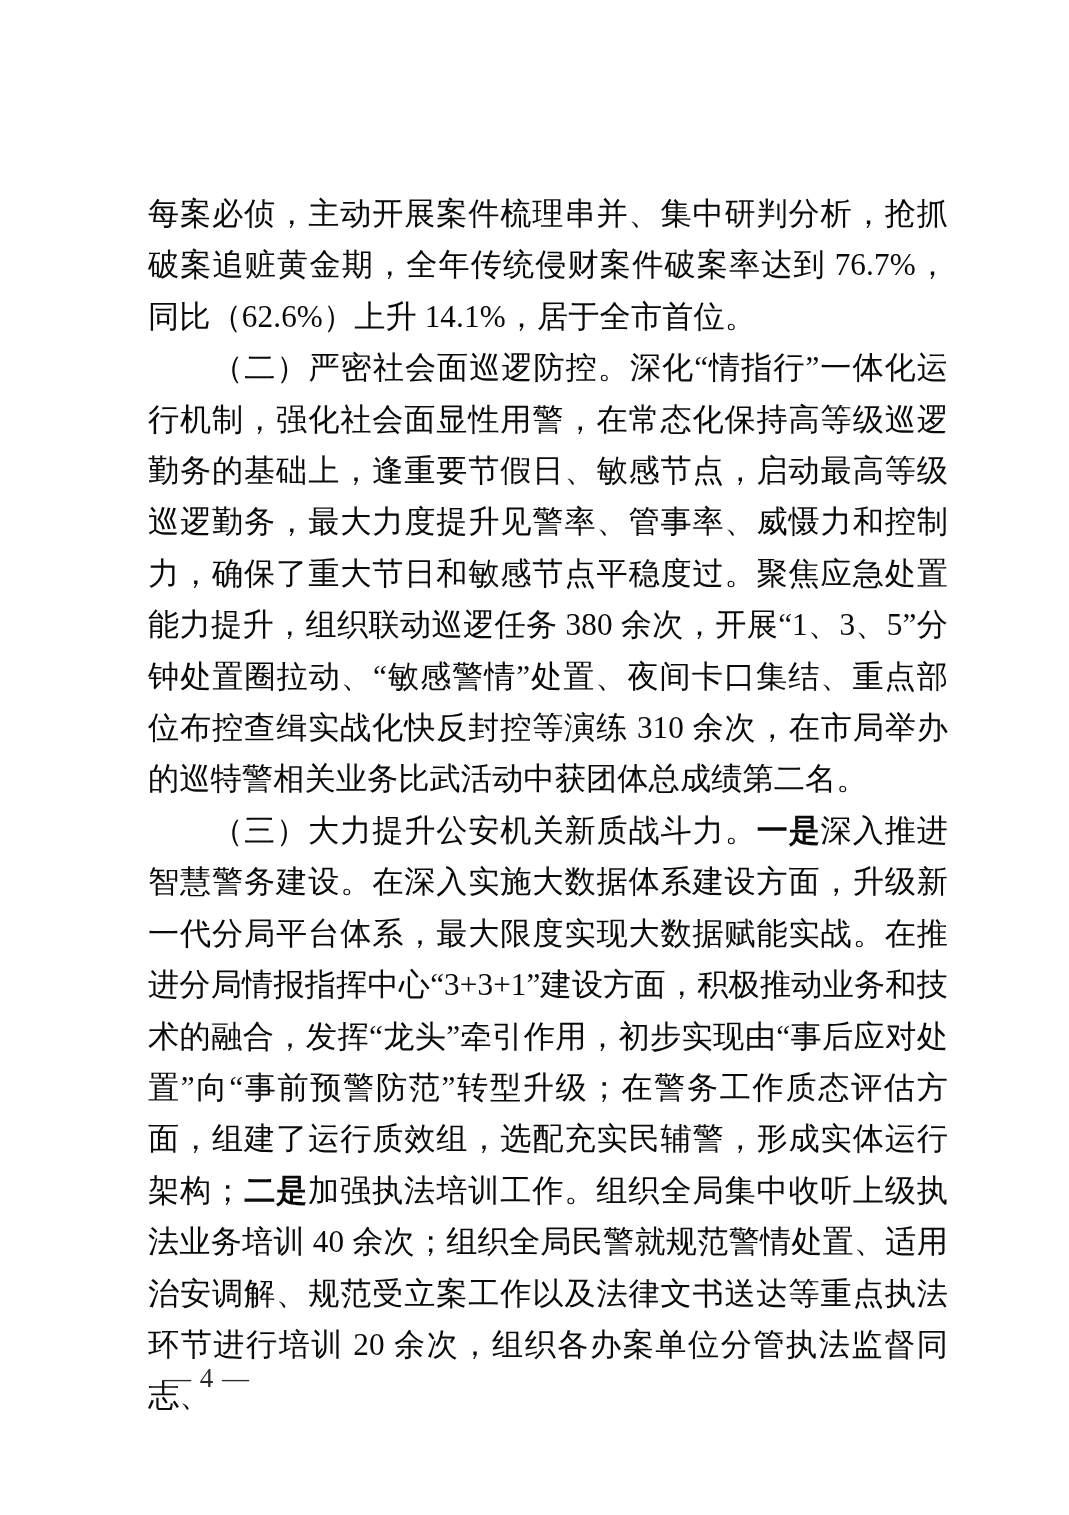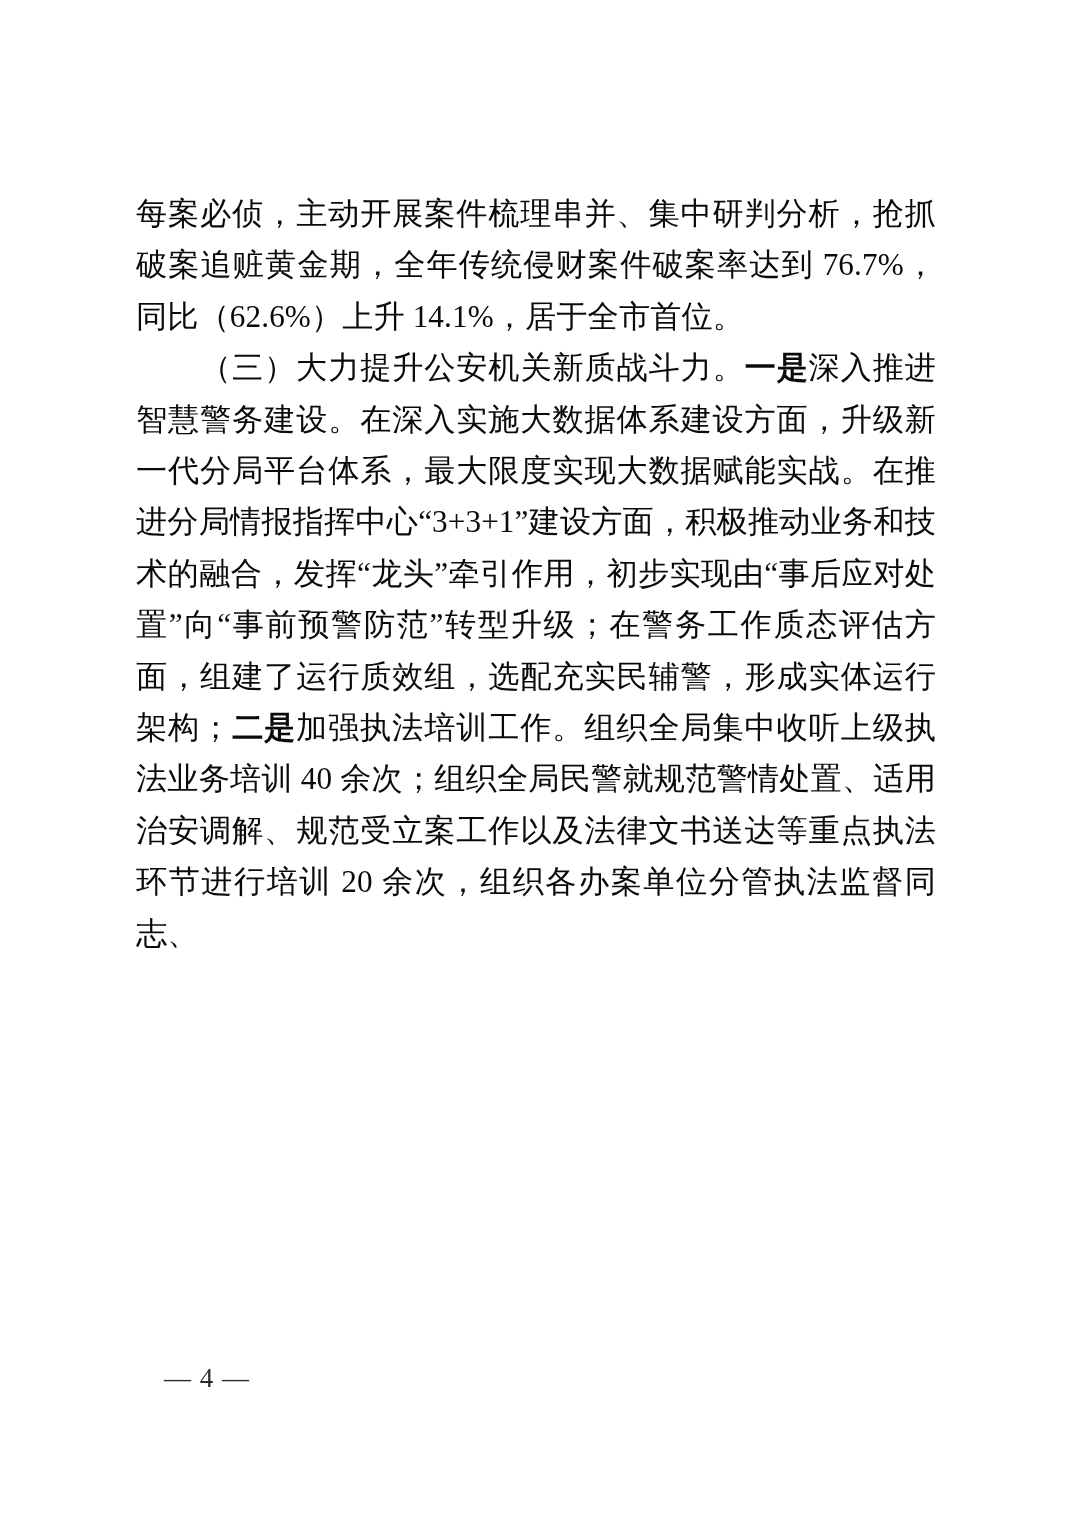--- a/index.html
+++ b/index.html
@@ -19,21 +19,21 @@
   #page {
     position: absolute;
     left: 0; top: 0;
     width: 1069px;
     height: 1515px;
     background: #ffffff;
   }
 
   #text-body {
     position: absolute;
-    left: 136px;
+    left: 148px;
     top: 188px;
     width: 800px;
   }
 
   .para {
     margin: 0;
     font-size: 31.2px;
     line-height: 51.4px;
     text-align: justify;
     text-justify: inter-ideograph;
@@ -70,20 +70,21 @@
 </style>
 </head>
 <body>
 
 <div id="page">
 
   <div id="text-body">
 
     <p class="para indent" style="text-indent:0;">每案必侦，主动开展案件梳理串并、集中研判分析，抢抓破案追赃黄金期，全年传统侵财案件破案率达到 76.7%，同比（62.6%）上升 14.1%，居于全市首位。</p>
 
+    <p class="para indent">（二）严密社会面巡逻防控。深化“情指行”一体化运行机制，强化社会面显性用警，在常态化保持高等级巡逻勤务的基础上，逢重要节假日、敏感节点，启动最高等级巡逻勤务，最大力度提升见警率、管事率、威慑力和控制力，确保了重大节日和敏感节点平稳度过。聚焦应急处置能力提升，组织联动巡逻任务 380 余次，开展“1、3、5”分钟处置圈拉动、“敏感警情”处置、夜间卡口集结、重点部位布控查缉实战化快反封控等演练 310 余次，在市局举办的巡特警相关业务比武活动中获团体总成绩第二名。</p>
 
     <p class="para indent"><span>（三）大力提升公安机关新质战斗力。</span><span class="bold-run">一是</span><span>深入推进智慧警务建设。在深入实施大数据体系建设方面，升级新一代分局平台体系，最大限度实现大数据赋能实战。在推进分局情报指挥中心“3+3+1”建设方面，积极推动业务和技术的融合，发挥“龙头”牵引作用，初步实现由“事后应对处置”向“事前预警防范”转型升级；在警务工作质态评估方面，组建了运行质效组，选配充实民辅警，形成实体运行架构；</span><span class="bold-run">二是</span><span>加强执法培训工作。组织全局集中收听上级执法业务培训 40 余次；组织全局民警就规范警情处置、适用治安调解、规范受立案工作以及法律文书送达等重点执法环节进行培训 20 余次，组织各办案单位分管执法监督同志、</span></p>
 
   </div>
 
   <div id="page-footer">
     <span id="page-number-text">— 4 —</span>
   </div>
 
 </div>

